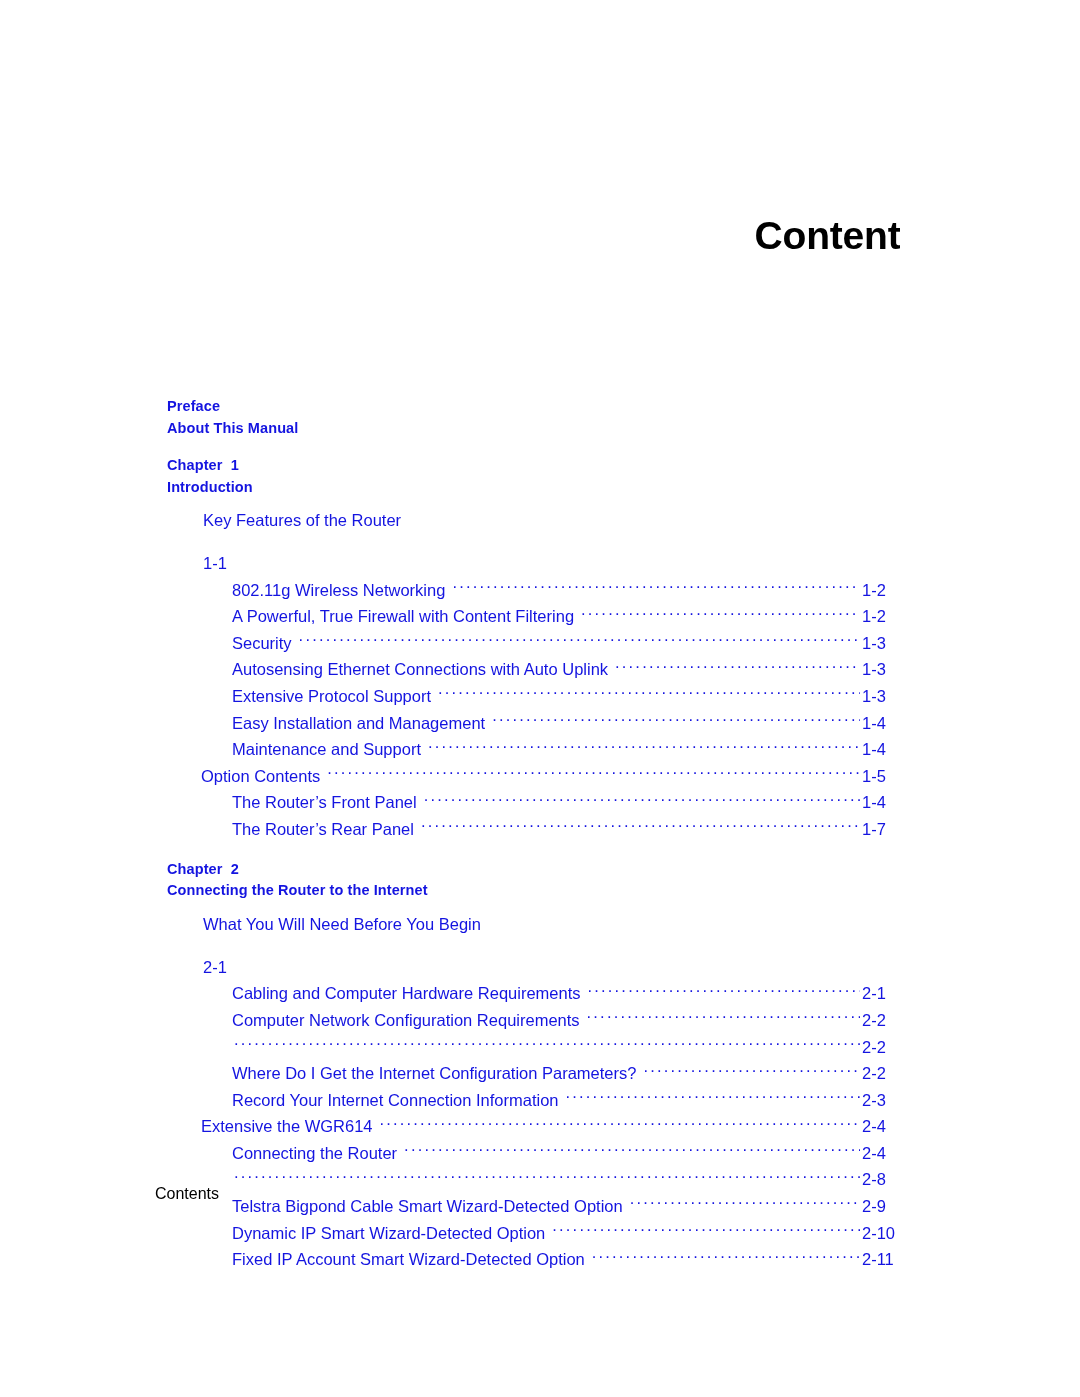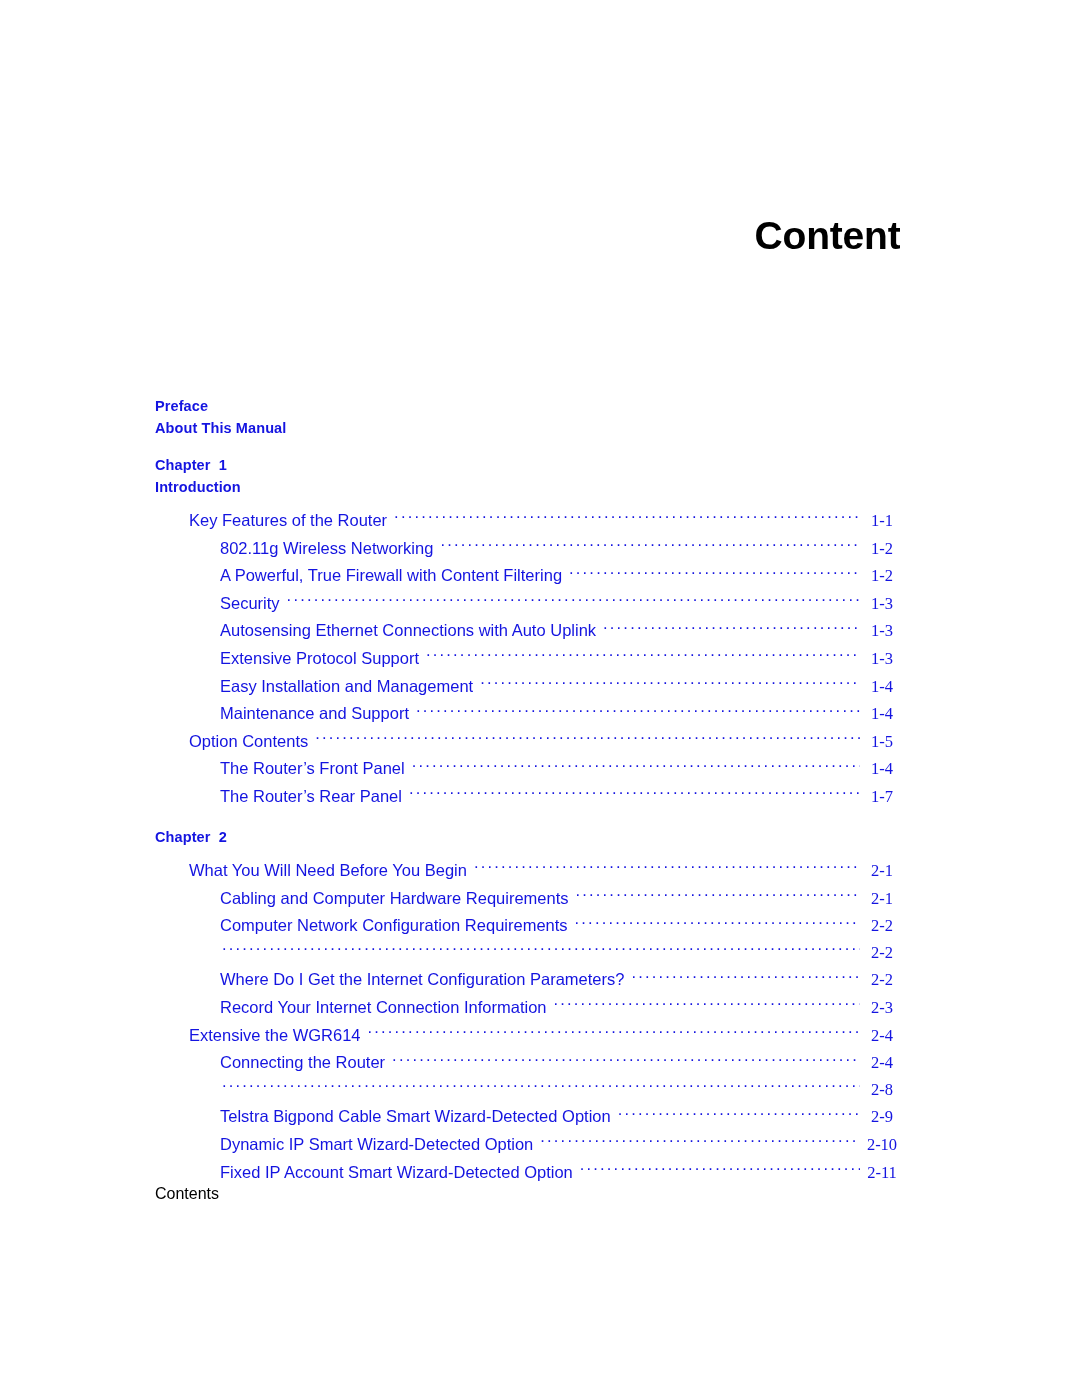--- a/index.html
+++ b/index.html
@@ -39,21 +39,21 @@
 
   
   .toc {
     position: absolute;
     left: 155px;
     top: 396px;
     width: 747px;
   }
 
   .heading-group {
-    margin: 0 0 0 0;
+    margin: 0 0 0 12px;
   }
   .heading-group.gap {
     margin-top: 16px;
   }
   .heading-line {
     font-size: 14.5px;
     font-weight: bold;
     color: #1414e0;
     line-height: 21.5px;
     white-space: pre;
@@ -90,25 +90,24 @@
     bottom: 0;
     white-space: nowrap;
     font-size: 16.5px;
     letter-spacing: -1.2px;
     color: #1414e0;
   }
   .entry .pnum {
     flex: 0 0 auto;
     font-size: 16.5px;
     color: #1414e0;
-    text-align: center;
+    text-align: left;
     min-width: 40px;
-    font-family: Liberation Serif, serif;
-  }
-  .entry.first-sect { margin-top: 9px; }
+  }
+  .entry.first-sect { margin-top: 9px; flex-direction: column; }
 
   
   .footer {
     position: absolute;
     left: 155px;
     top: 1185px;
     width: 766px;
     display: flex;
     justify-content: space-between;
     align-items: baseline;
@@ -184,20 +183,21 @@
           <span class="pnum">1-4</span>
         </div>
         <div class="entry lvl2">
           <span class="etext">The Router’s Rear Panel</span>
           <span class="leader"></span>
           <span class="pnum">1-7</span>
         </div>
       </div>
       <div class="heading-group gap">
         <div class="heading-line">Chapter  2</div>
+        <div class="heading-line">Connecting the Router to the Internet</div>
         <div class="entry lvl1 first-sect">
           <span class="etext">What You Will Need Before You Begin</span>
           <span class="leader"></span>
           <span class="pnum">2-1</span>
         </div>
         <div class="entry lvl2">
           <span class="etext">Cabling and Computer Hardware Requirements</span>
           <span class="leader"></span>
           <span class="pnum">2-1</span>
         </div>

